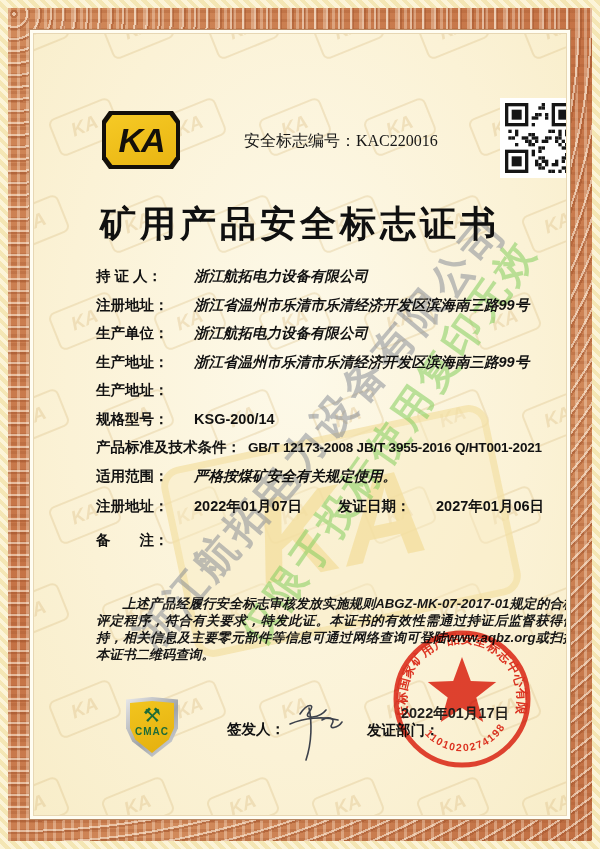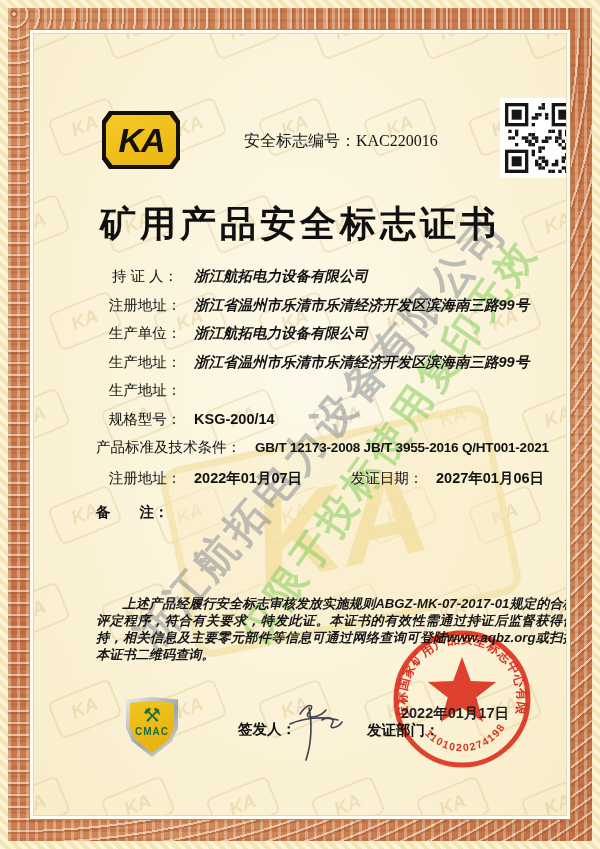--- a/index.html
+++ b/index.html
@@ -43,40 +43,40 @@
      text-align:center;letter-spacing:-2px;}
   .cert-no{position:absolute;left:210px;top:97px;width:260px;font-family:"Liberation Serif","DejaVu Serif",serif;
      font-size:16px;color:#161616;white-space:nowrap;}
   .qr{position:absolute;left:466px;top:64px;width:80px;height:80px;background:#fff;padding:5px;box-sizing:border-box;}
   .qr svg{width:100%;height:100%;display:block;fill:#161616;}
   .title{position:absolute;left:0;top:166px;width:100%;text-align:center;
      font-family:Liberation Serif, serif;font-weight:900;font-size:36px;
      letter-spacing:4px;color:#101010;}
   .fields{position:absolute;left:62px;top:233px;width:480px;}
   .frow{display:flex;align-items:baseline;height:28.5px;font-size:14.5px;color:#111;}
-  .flabel{font-weight:normal;min-width:98px;white-space:nowrap;text-align:center;}
-  .flabel.wide{min-width:0;margin-right:14px;}
+  .flabel{font-weight:bold;min-width:98px;white-space:nowrap;}
+  .flabel.wide{min-width:0;margin-right:7px;}
   .fvalue{font-weight:bold;white-space:nowrap;}
   .fvalue.kai{font-style:italic;}
   .frow.std .fvalue{font-size:13.5px;letter-spacing:-0.2px;}
   .daterow{display:flex;align-items:baseline;height:30px;margin-top:2px;font-size:14.5px;color:#111;}
   .daterow .sp{margin-left:36px;}
   .remark{margin-top:4px;font-size:14.5px;font-weight:bold;color:#111;}
   .statement{position:absolute;left:62px;top:561px;width:480px;font-size:13.2px;font-weight:bold;
      line-height:17px;color:#161616;text-align:justify;text-indent:2em;font-style:italic;}
   
   .shield{position:absolute;left:92px;top:663px;width:52px;height:60px;
      background:linear-gradient(135deg,#e9e9ea,#9fa3a8 55%,#dddfe2);
      clip-path:polygon(0% 4%,50% 0%,100% 4%,100% 52%,88% 74%,50% 100%,12% 74%,0% 52%);}
   .shield-in{position:absolute;inset:4px;background:linear-gradient(160deg,#f2c51e,#e4af0e);
      clip-path:polygon(0% 4%,50% 0%,100% 4%,100% 52%,88% 74%,50% 100%,12% 74%,0% 52%);
      text-align:center;color:#1d6b38;}
   .shield-tools{font-size:20px;line-height:24px;margin-top:2px;}
   .shield-cmac{font-size:10px;font-weight:900;letter-spacing:1px;line-height:10px;}
-  .signer{position:absolute;left:204px;top:686px;font-size:14.5px;font-weight:bold;color:#111;}
+  .signer{position:absolute;left:193px;top:686px;font-size:14.5px;font-weight:bold;color:#111;}
   .dept{position:absolute;left:333px;top:687px;font-size:14.5px;font-weight:bold;color:#111;}
   .sig{position:absolute;left:248px;top:660px;width:72px;height:70px;}
   .seal{position:absolute;left:392px;top:629px;width:140px;height:140px;z-index:4;
      mix-blend-mode:multiply;opacity:.95;}
 </style>
 </head>
 <body>
 
 <div class="page">
   <div class="frame-outer"></div>
@@ -268,20 +268,24 @@
           <span class="flabel">生产地址：</span>
         </div>
         <div class="frow">
           <span class="flabel">规格型号：</span>
           <span class="fvalue">KSG-200/14</span>
         </div>
         <div class="frow std">
           <span class="flabel wide">产品标准及技术条件：</span>
           <span class="fvalue">GB/T 12173-2008 JB/T 3955-2016 Q/HT001-2021</span>
         </div>
+        <div class="frow">
+          <span class="flabel">适用范围：</span>
+          <span class="fvalue kai">严格按煤矿安全有关规定使用。</span>
+        </div>
         <div class="daterow">
           <span class="flabel">注册地址：</span>
           <span class="fvalue">2022年01月07日</span>
           <span class="flabel sp">发证日期：</span>
           <span class="fvalue">2027年01月06日</span>
         </div>
         <div class="remark">备　　注：</div>
       </div>
 
       <div class="statement">上述产品经履行安全标志审核发放实施规则ABGZ-MK-07-2017-01规定的合格评定程序，符合有关要求，特发此证。本证书的有效性需通过持证后监督获得保持，相关信息及主要零元部件等信息可通过网络查询可登陆www.aqbz.org或扫描本证书二维码查询。</div>

